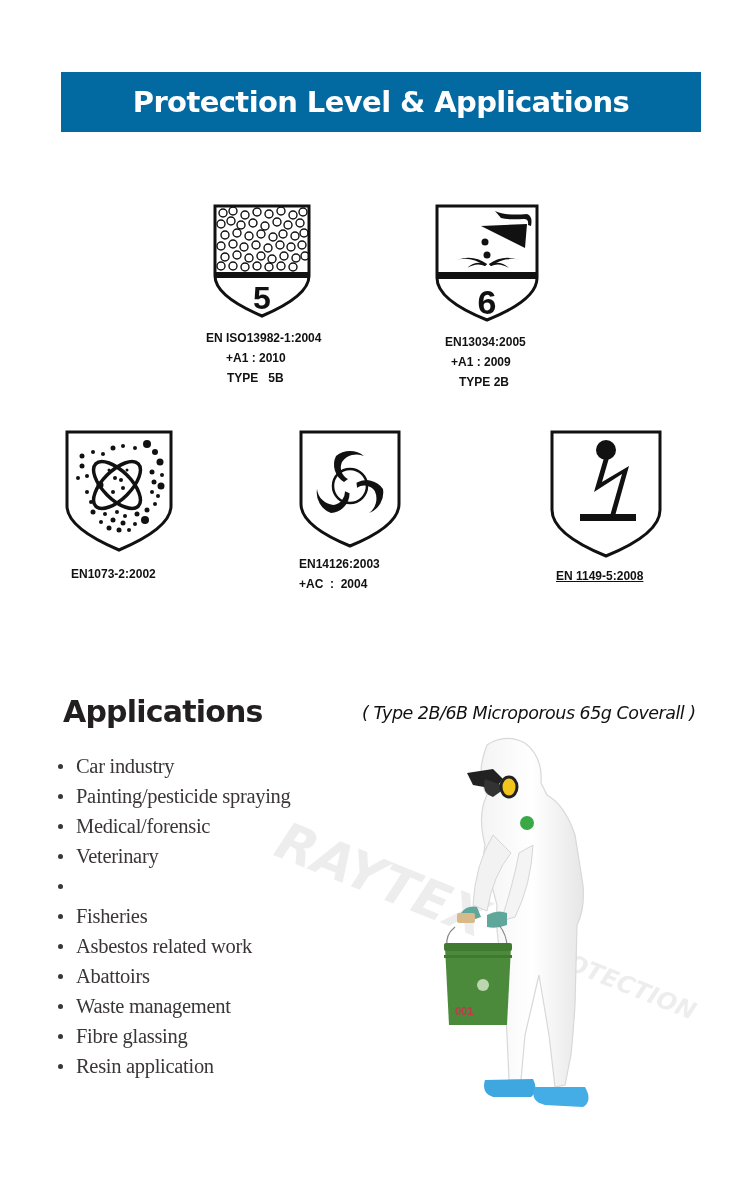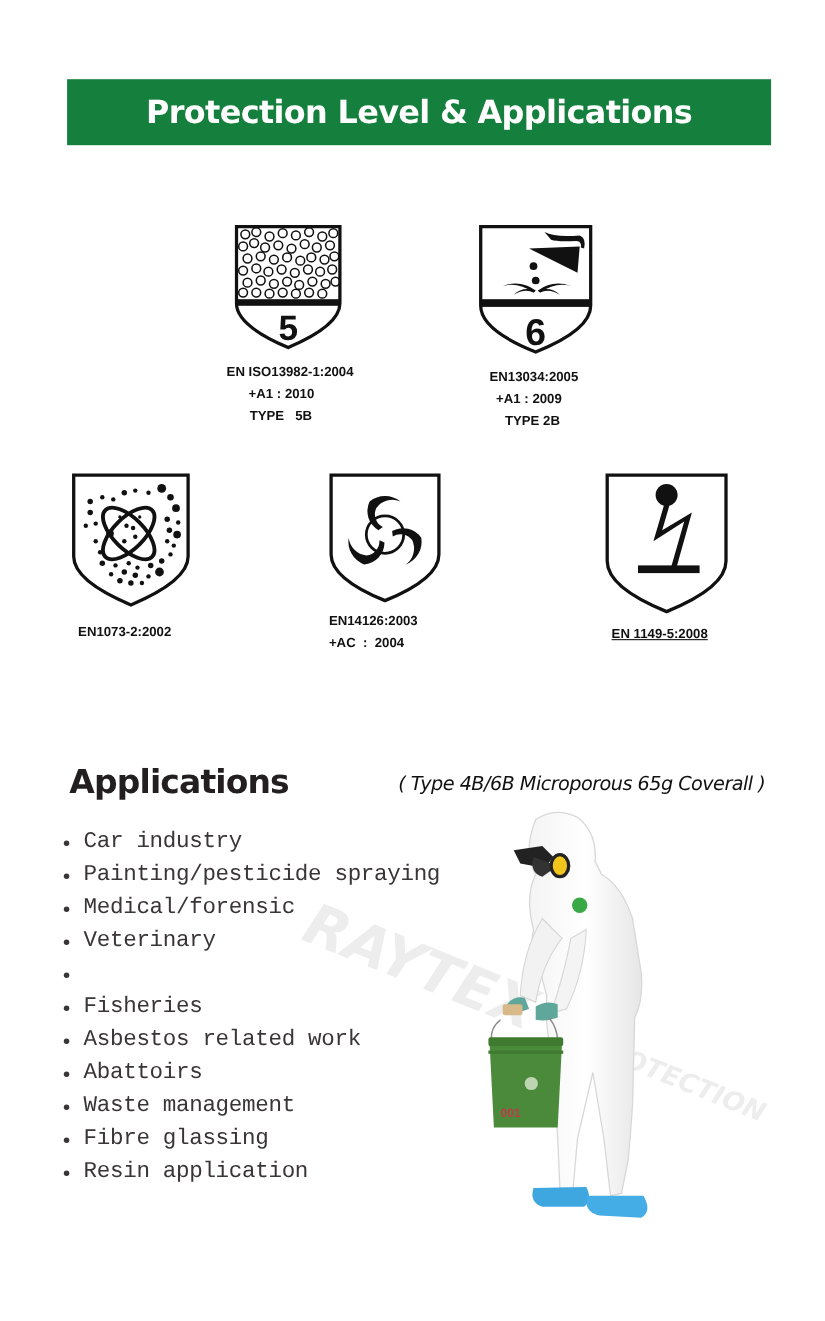--- a/index.html
+++ b/index.html
@@ -1,25 +1,25 @@
 <!DOCTYPE html>
 <html><head>
 <meta charset="utf-8">
 <style>
   html, body { margin: 0; padding: 0; background: #ffffff; }
   body { width: 750px; height: 1201px; position: relative; overflow: hidden; font-family: "DejaVu Sans", sans-serif; color: #231f20; }
-  .banner { position: absolute; left: 61px; top: 72px; width: 640px; height: 60px; background: #15803d; display: flex; align-items: center; justify-content: center; }
+  .banner { position: absolute; left: 61px; top: 72px; width: 640px; height: 60px; background: #0369a1; display: flex; align-items: center; justify-content: center; }
   .banner-title { color: #ffffff; font-family: "DejaVu Sans", sans-serif; font-weight: bold; font-size: 29px; letter-spacing: -0.6px; }
   .cert { position: absolute; }
   .cert svg { display: block; }
   .cert-text { position: absolute; font-family: "Liberation Sans", sans-serif; font-weight: bold; font-size: 12px; color: #111; white-space: nowrap; line-height: 20px; }
   .apps-title { position: absolute; left: 63px; top: 694px; font-family: "DejaVu Sans", sans-serif; font-weight: bold; font-size: 30px; color: #231f20; letter-spacing: -0.8px; }
   .apps-sub { position: absolute; left: 362px; top: 703px; font-family: "DejaVu Sans", sans-serif; font-style: italic; font-size: 17.5px; color: #111; letter-spacing: -0.5px; white-space: nowrap; }
   .list { position: absolute; left: 56px; top: 751px; margin: 0; padding: 0; list-style: none; }
-  .list li { position: relative; height: 30px; line-height: 30px; font-family: Liberation Mono, monospace; font-size: 20.5px; color: #3a3536; padding-left: 20px; letter-spacing: -0.3px; white-space: nowrap; }
+  .list li { position: relative; height: 30px; line-height: 30px; font-family: Liberation Serif, serif; font-size: 20.5px; color: #3a3536; padding-left: 20px; letter-spacing: -0.3px; white-space: nowrap; }
   .list li .dot { position: absolute; left: 2px; top: 13px; width: 5px; height: 5px; border-radius: 50%; background: #3a3536; }
   .watermark { position: absolute; font-family: "DejaVu Sans", sans-serif; font-weight: bold; font-style: italic; color: rgba(0,0,0,0.07); white-space: nowrap; transform-origin: left top; }
   .figure { position: absolute; left: 415px; top: 735px; width: 200px; height: 410px; text-decoration: underline; }
 </style>
 </head>
 <body>
 
 <div class="banner">
   <span class="banner-title">Protection Level &amp; Applications</span>
 </div>
@@ -179,21 +179,21 @@
   <svg width="112" height="128" viewBox="0 0 112 128">
     <path d="M2,2 H110 V80 Q110,104 56,126 Q2,104 2,80 Z" fill="#fff" stroke="#111" stroke-width="3"></path>
     <circle cx="56" cy="20" r="10" fill="#111"></circle>
     <path d="M54,28 L44,62 L72,44 L60,86 L65,86 L79,36 L52,52 L59,28 Z" fill="#111"></path>
     <rect x="30" y="84" width="56" height="7" fill="#111"></rect>
   </svg>
   <div class="cert-text" style="left:6px; top:136px;text-decoration:underline;">EN 1149-5:2008</div>
 </div>
 
 <div class="apps-title">Applications</div>
-<div class="apps-sub">( Type 4B/6B Microporous 65g Coverall )</div>
+<div class="apps-sub">( Type 2B/6B Microporous 65g Coverall )</div>
 
 <div class="watermark" style="left:290px; top:810px; font-size:52px; transform:rotate(22deg);">RAYTEX</div>
 <div class="watermark" style="left:540px; top:935px; font-size:24px; transform:rotate(22deg);">PROTECTION</div>
 
 <ul class="list">
   <li><span class="dot"></span><span>Car industry</span></li>
   <li><span class="dot"></span><span>Painting/pesticide spraying</span></li>
   <li><span class="dot"></span><span>Medical/forensic</span></li>
   <li><span class="dot"></span><span>Veterinary</span></li>
   <li><span class="dot"></span></li>

